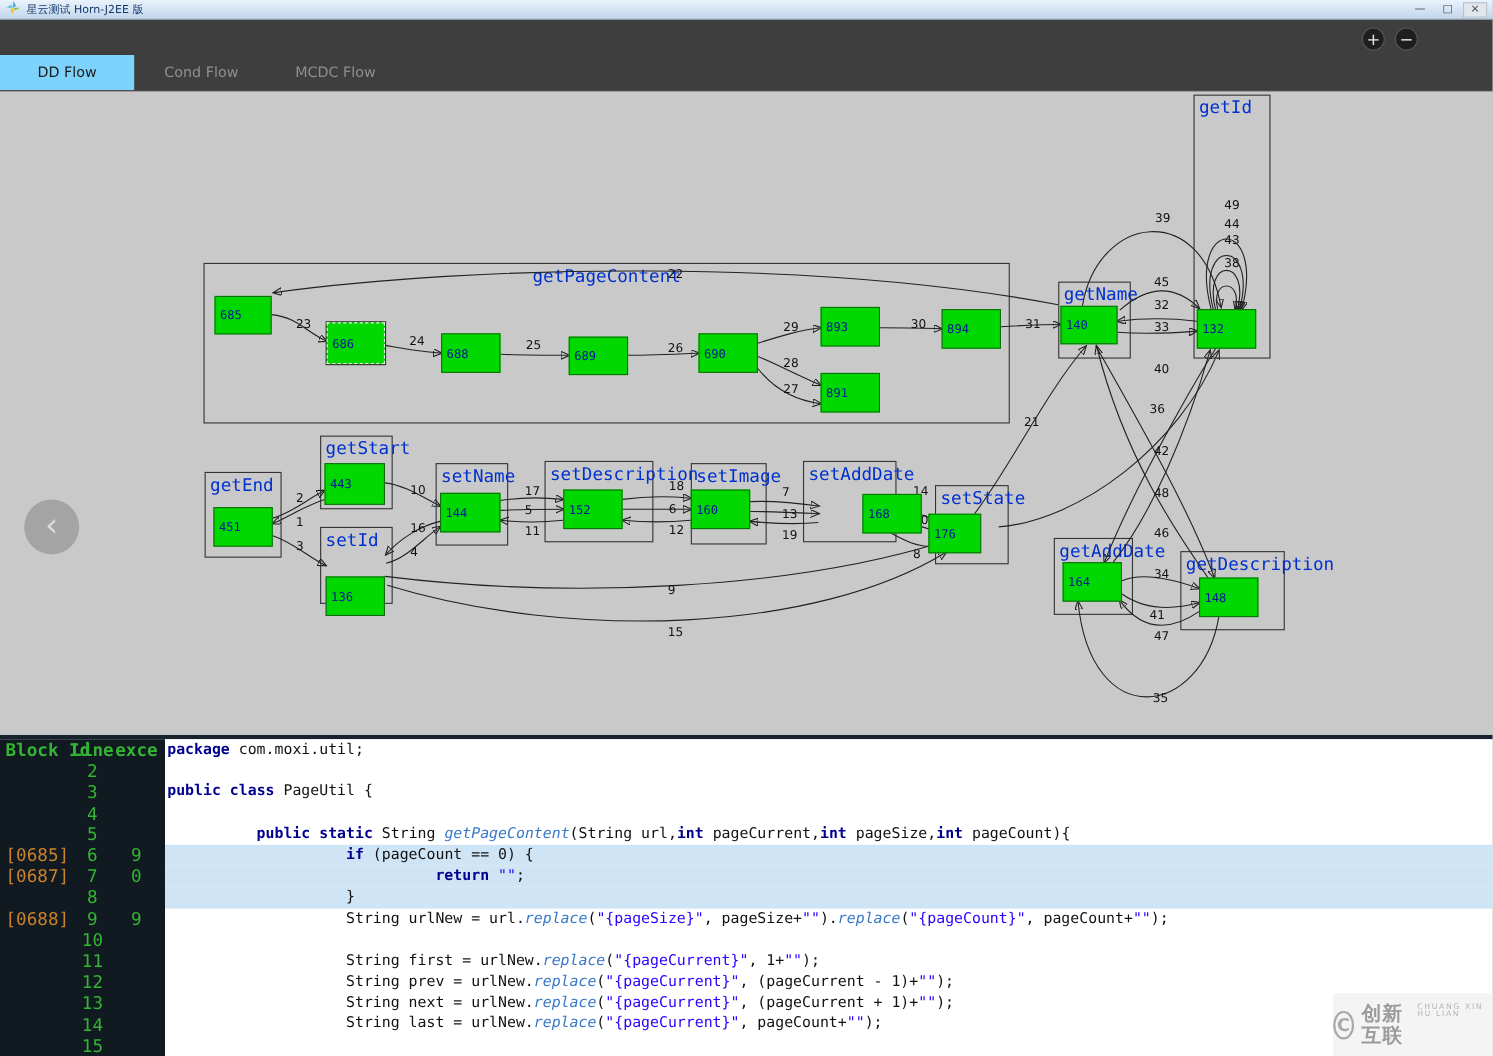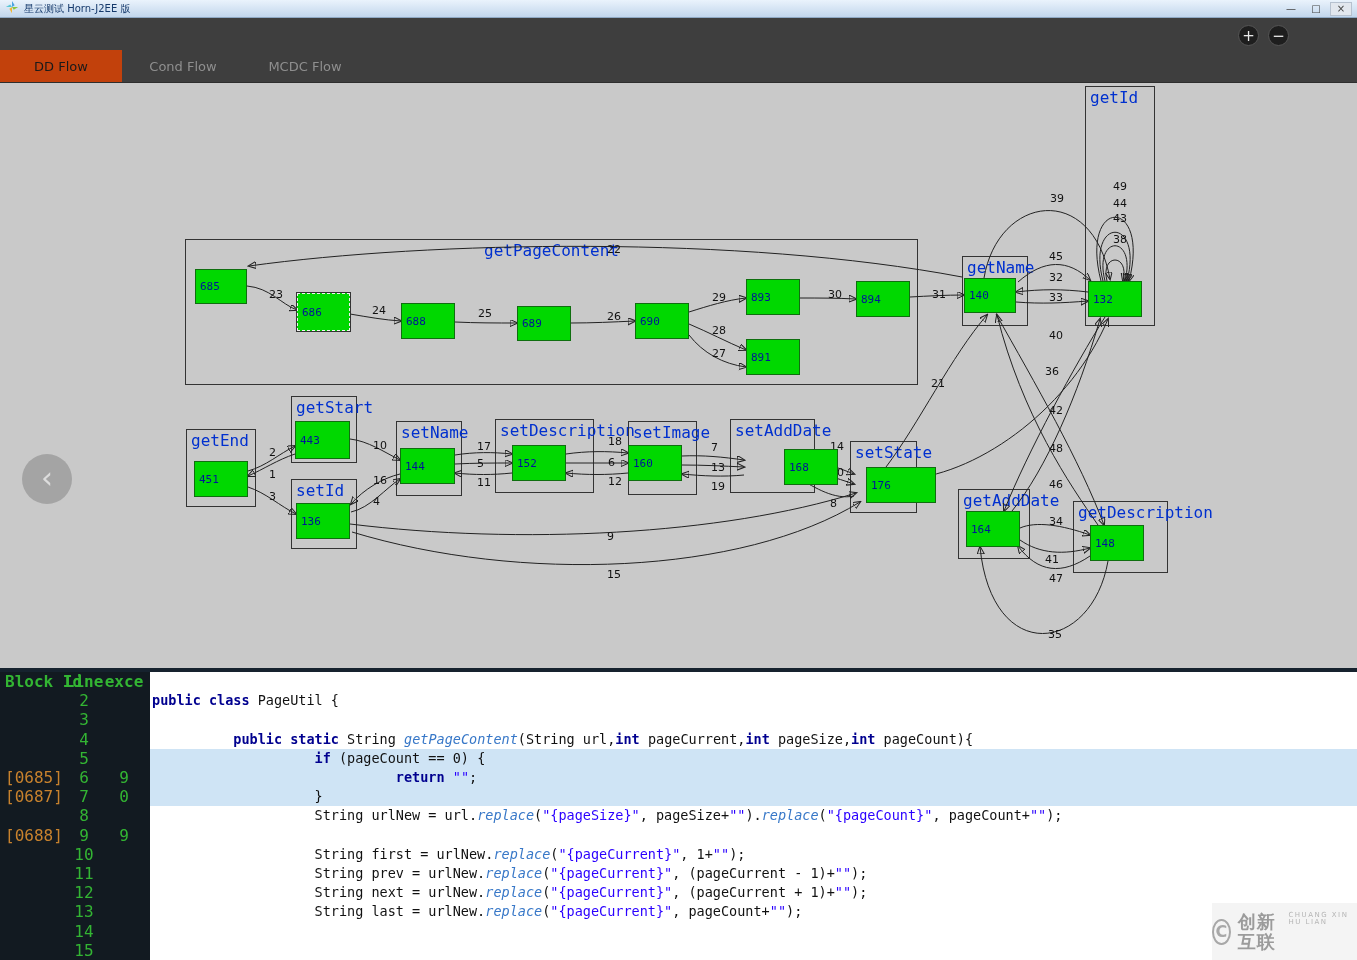--- a/index.html
+++ b/index.html
@@ -16,21 +16,21 @@
   .win-btn.close{background:#e2e7ee;border:1px solid #b6c1cf;}
 
   
   .toolbar{height:32px;background:#3e3e3e;position:relative;}
   .zoom-btn{position:absolute;top:7px;width:21px;height:21px;border-radius:50%;background:#1e1e1e;
     color:#e8e8e8;font-size:15px;line-height:20px;text-align:center;border:1px solid #555;}
   .zoom-btn.zin{left:1238px;}
   .zoom-btn.zout{left:1268px;}
   .tabbar{height:32px;background:#3e3e3e;display:flex;}
   .tab{width:122px;display:flex;align-items:center;justify-content:center;font-size:13px;color:#8f8f8f;}
-  .tab.active{background:#c2410c;color:#1a1a1a;}
+  .tab.active{background:#7dd3fc;color:#1a1a1a;}
 
   
   .canvas{position:relative;height:586px;background:#c9c9c9;overflow:hidden;border-top:1px solid #2e2e2e;}
   .group{position:absolute;border:1px solid #333;}
   .glabel{position:absolute;top:1px;left:4px;font-size:16px;color:#0030cf;
     font-family:"DejaVu Sans Mono",monospace;white-space:nowrap;}
   .group.center .glabel{left:50%;transform:translateX(-50%);}
   #edges{position:absolute;left:0;top:0;}
   #edges path{fill:none;stroke:#222;stroke-width:1;}
   #edges text{font-size:11px;fill:#111;font-family:"DejaVu Sans",sans-serif;}
@@ -253,22 +253,22 @@
       <div class="node" style="left: 746px; top: 256px; width: 54px; height: 36px;">891</div>
       <div class="node" style="left: 856px; top: 198px; width: 54px; height: 36px;">894</div>
       <div class="node" style="left: 964px; top: 195px; width: 52px; height: 35px;">140</div>
       <div class="node" style="left: 1088px; top: 198px; width: 54px; height: 36px;">132</div>
       <div class="node" style="left: 295px; top: 338px; width: 55px; height: 38px;">443</div>
       <div class="node" style="left: 194px; top: 378px; width: 54px; height: 36px;">451</div>
       <div class="node" style="left: 400px; top: 365px; width: 55px; height: 36px;">144</div>
       <div class="node" style="left: 512px; top: 362px; width: 54px; height: 36px;">152</div>
       <div class="node" style="left: 628px; top: 362px; width: 54px; height: 36px;">160</div>
       <div class="node" style="left: 744px; top: 366px; width: 54px; height: 36px; margin-left: 40px;">168</div>
-      <div class="node" style="left: 866px; top: 384px; width: 70px; height: 36px;">176</div>
-      <div class="node" style="left: 296px; top: 420px; width: 54px; height: 36px;">136</div>
+      <div class="node" style="left: 844px; top: 384px; width: 48px; height: 36px;">176</div>
+      <div class="node" style="left: 296px; top: 441px; width: 54px; height: 36px;">136</div>
       <div class="node" style="left: 966px; top: 428px; width: 54px; height: 36px;">164</div>
       <div class="node" style="left: 1090px; top: 442px; width: 54px; height: 36px;">148</div>
     </div>
   <div class="nav-arrow">‹</div>
 </div>
 
 <div class="panel-sep"></div>
 
 <div class="code-panel">
   <div class="gutter">
@@ -344,20 +344,21 @@
           <span class="gcol-exec"></span>
         </div>
         <div class="grow">
           <span class="gcol-block"></span>
           <span class="gcol-line">15</span>
           <span class="gcol-exec"></span>
         </div>
       </div>
   </div>
   <div class="code" id="code">
+      <div class="codeline"><span class="kw">package</span><span class="pl"> com.moxi.util;</span></div>
       <div class="codeline"></div>
       <div class="codeline"><span class="kw">public</span><span class="pl"> </span><span class="kw">class</span><span class="pl"> PageUtil {</span></div>
       <div class="codeline"></div>
       <div class="codeline"><span class="pl">	</span><span class="kw">public</span><span class="pl"> </span><span class="kw">static</span><span class="pl"> String </span><span class="m">getPageContent</span><span class="pl">(String url,</span><span class="kw">int</span><span class="pl"> pageCurrent,</span><span class="kw">int</span><span class="pl"> pageSize,</span><span class="kw">int</span><span class="pl"> pageCount){</span></div>
       <div class="codeline hl"><span class="pl">		</span><span class="kw">if</span><span class="pl"> (pageCount == 0) {</span></div>
       <div class="codeline hl"><span class="pl">			</span><span class="kw">return</span><span class="pl"> </span><span class="str">""</span><span class="pl">;</span></div>
       <div class="codeline hl"><span class="pl">		}</span></div>
       <div class="codeline"><span class="pl">		String urlNew = url.</span><span class="m">replace</span><span class="pl">(</span><span class="str">"{pageSize}"</span><span class="pl">, pageSize+</span><span class="str">""</span><span class="pl">).</span><span class="m">replace</span><span class="pl">(</span><span class="str">"{pageCount}"</span><span class="pl">, pageCount+</span><span class="str">""</span><span class="pl">);</span></div>
       <div class="codeline"></div>
       <div class="codeline"><span class="pl">		String first = urlNew.</span><span class="m">replace</span><span class="pl">(</span><span class="str">"{pageCurrent}"</span><span class="pl">, 1+</span><span class="str">""</span><span class="pl">);</span></div>

